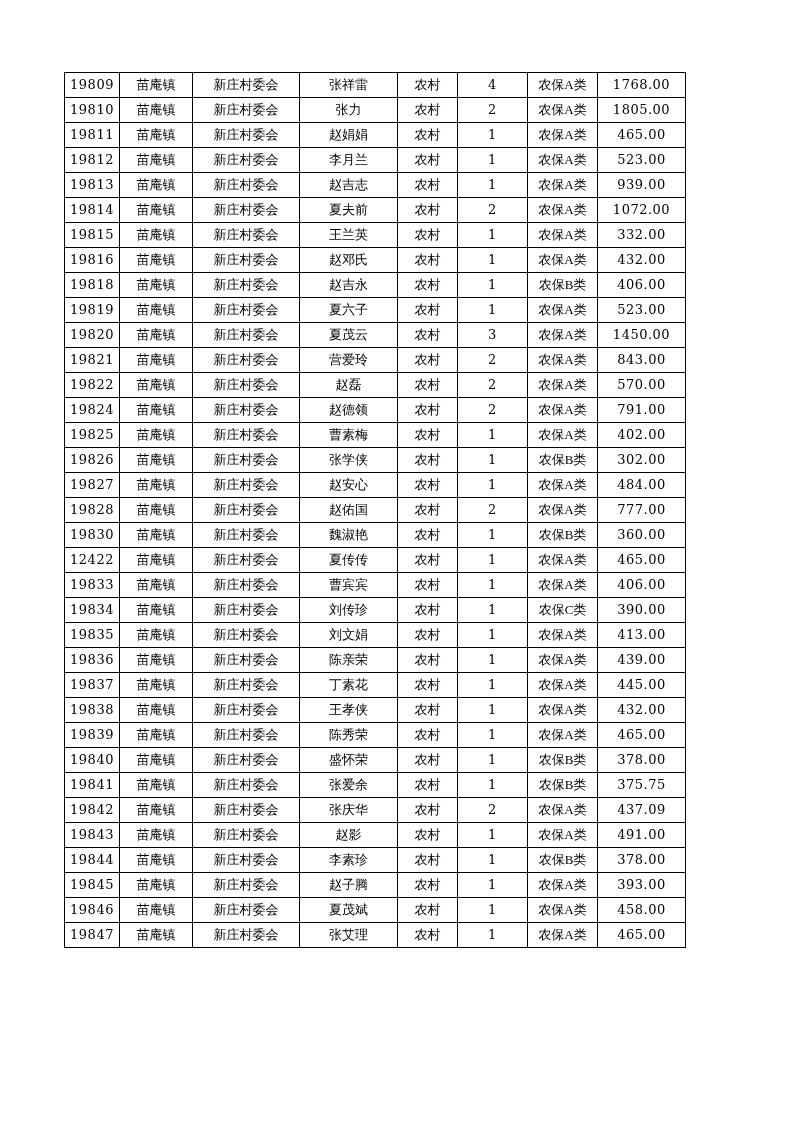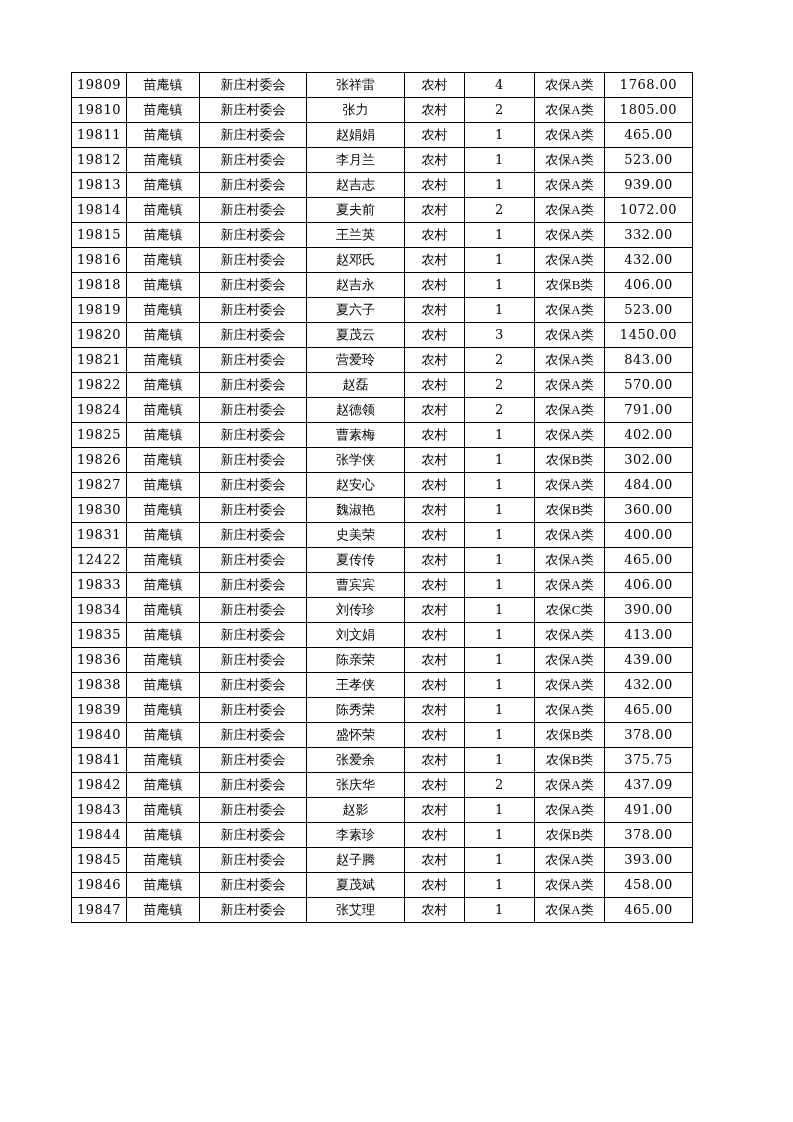--- a/index.html
+++ b/index.html
@@ -17,21 +17,20 @@
     height: 1122px;
     background: #ffffff;
     overflow: hidden;
   }
   table.data-table {
     position: absolute;
     left: 64px;
     top: 72px;
     border-collapse: collapse;
     table-layout: fixed;
-    margin-left: 7px;
   }
   .data-table td {
     border: 1px solid #000000;
     height: 24px;
     text-align: center;
     vertical-align: middle;
     font-size: 13px;
     line-height: 24px;
     padding: 0 2px;
     white-space: nowrap;
@@ -232,38 +231,38 @@
           <td class="cell-serial_number">19827</td>
           <td class="cell-town">苗庵镇</td>
           <td class="cell-village_committee">新庄村委会</td>
           <td class="cell-name">赵安心</td>
           <td class="cell-residence_type">农村</td>
           <td class="cell-person_count">1</td>
           <td class="cell-insurance_category">农保A类</td>
           <td class="cell-amount">484.00</td>
         </tr>
         <tr>
+          <td class="cell-serial_number">19828</td>
+          <td class="cell-town">苗庵镇</td>
+          <td class="cell-village_committee">新庄村委会</td>
+          <td class="cell-name">赵佑国</td>
+          <td class="cell-residence_type">农村</td>
+          <td class="cell-person_count">2</td>
+          <td class="cell-insurance_category">农保A类</td>
+          <td class="cell-amount">777.00</td>
+        </tr>
+        <tr>
           <td class="cell-serial_number">19830</td>
           <td class="cell-town">苗庵镇</td>
           <td class="cell-village_committee">新庄村委会</td>
           <td class="cell-name">魏淑艳</td>
           <td class="cell-residence_type">农村</td>
           <td class="cell-person_count">1</td>
           <td class="cell-insurance_category">农保B类</td>
           <td class="cell-amount">360.00</td>
-        </tr>
-        <tr>
-          <td class="cell-serial_number">19831</td>
-          <td class="cell-town">苗庵镇</td>
-          <td class="cell-village_committee">新庄村委会</td>
-          <td class="cell-name">史美荣</td>
-          <td class="cell-residence_type">农村</td>
-          <td class="cell-person_count">1</td>
-          <td class="cell-insurance_category">农保A类</td>
-          <td class="cell-amount">400.00</td>
         </tr>
         <tr>
           <td class="cell-serial_number">12422</td>
           <td class="cell-town">苗庵镇</td>
           <td class="cell-village_committee">新庄村委会</td>
           <td class="cell-name">夏传传</td>
           <td class="cell-residence_type">农村</td>
           <td class="cell-person_count">1</td>
           <td class="cell-insurance_category">农保A类</td>
           <td class="cell-amount">465.00</td>
@@ -300,20 +299,30 @@
         </tr>
         <tr>
           <td class="cell-serial_number">19836</td>
           <td class="cell-town">苗庵镇</td>
           <td class="cell-village_committee">新庄村委会</td>
           <td class="cell-name">陈亲荣</td>
           <td class="cell-residence_type">农村</td>
           <td class="cell-person_count">1</td>
           <td class="cell-insurance_category">农保A类</td>
           <td class="cell-amount">439.00</td>
+        </tr>
+        <tr>
+          <td class="cell-serial_number">19837</td>
+          <td class="cell-town">苗庵镇</td>
+          <td class="cell-village_committee">新庄村委会</td>
+          <td class="cell-name">丁素花</td>
+          <td class="cell-residence_type">农村</td>
+          <td class="cell-person_count">1</td>
+          <td class="cell-insurance_category">农保A类</td>
+          <td class="cell-amount">445.00</td>
         </tr>
         <tr>
           <td class="cell-serial_number">19838</td>
           <td class="cell-town">苗庵镇</td>
           <td class="cell-village_committee">新庄村委会</td>
           <td class="cell-name">王孝侠</td>
           <td class="cell-residence_type">农村</td>
           <td class="cell-person_count">1</td>
           <td class="cell-insurance_category">农保A类</td>
           <td class="cell-amount">432.00</td>

